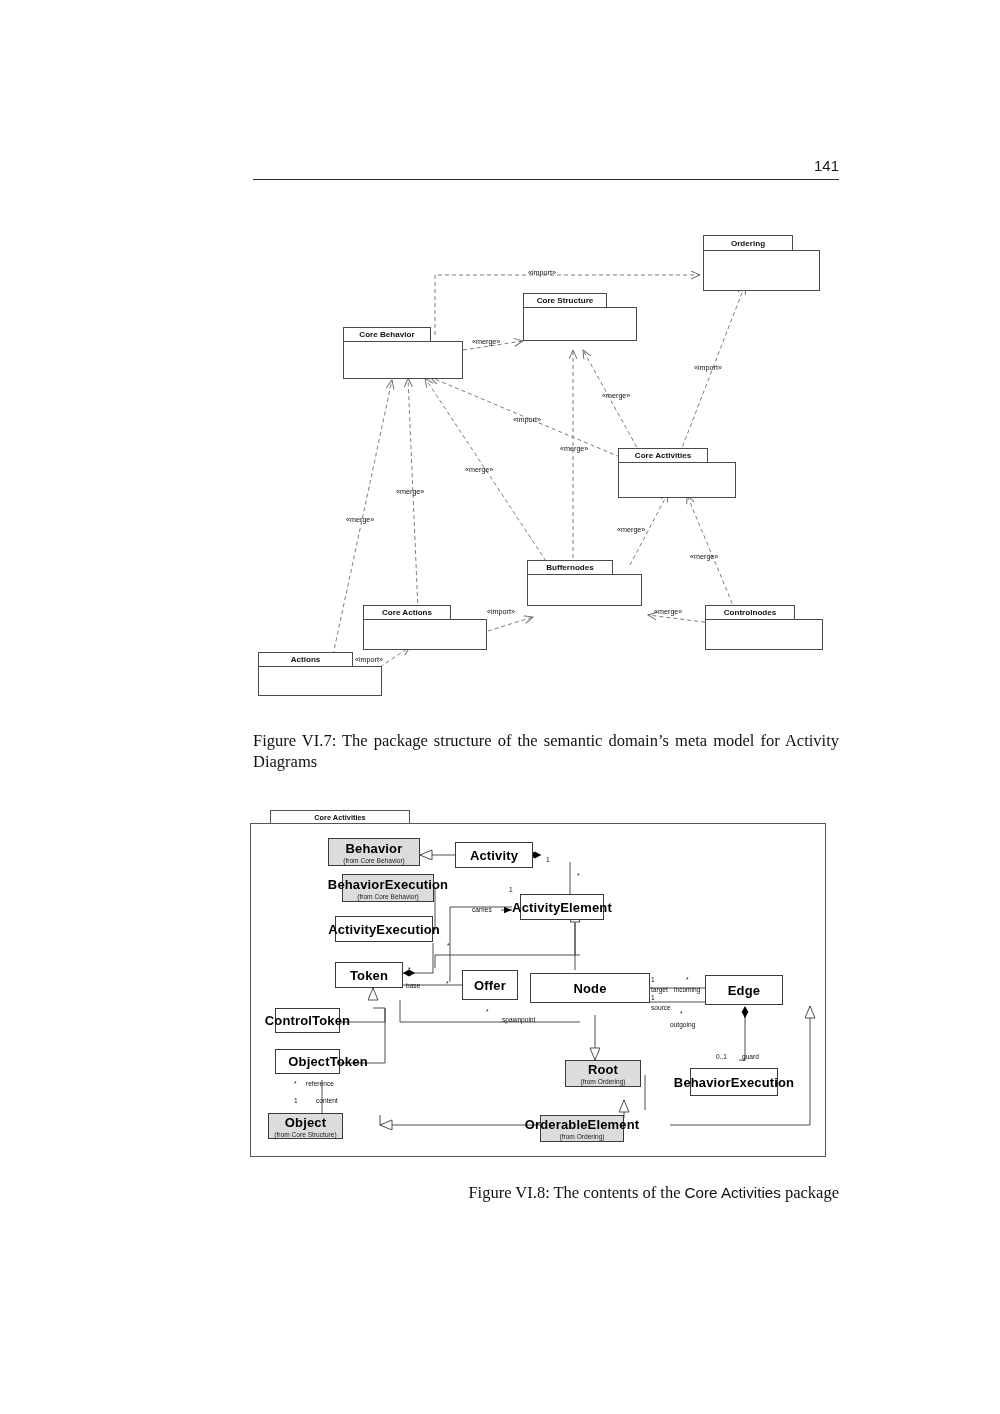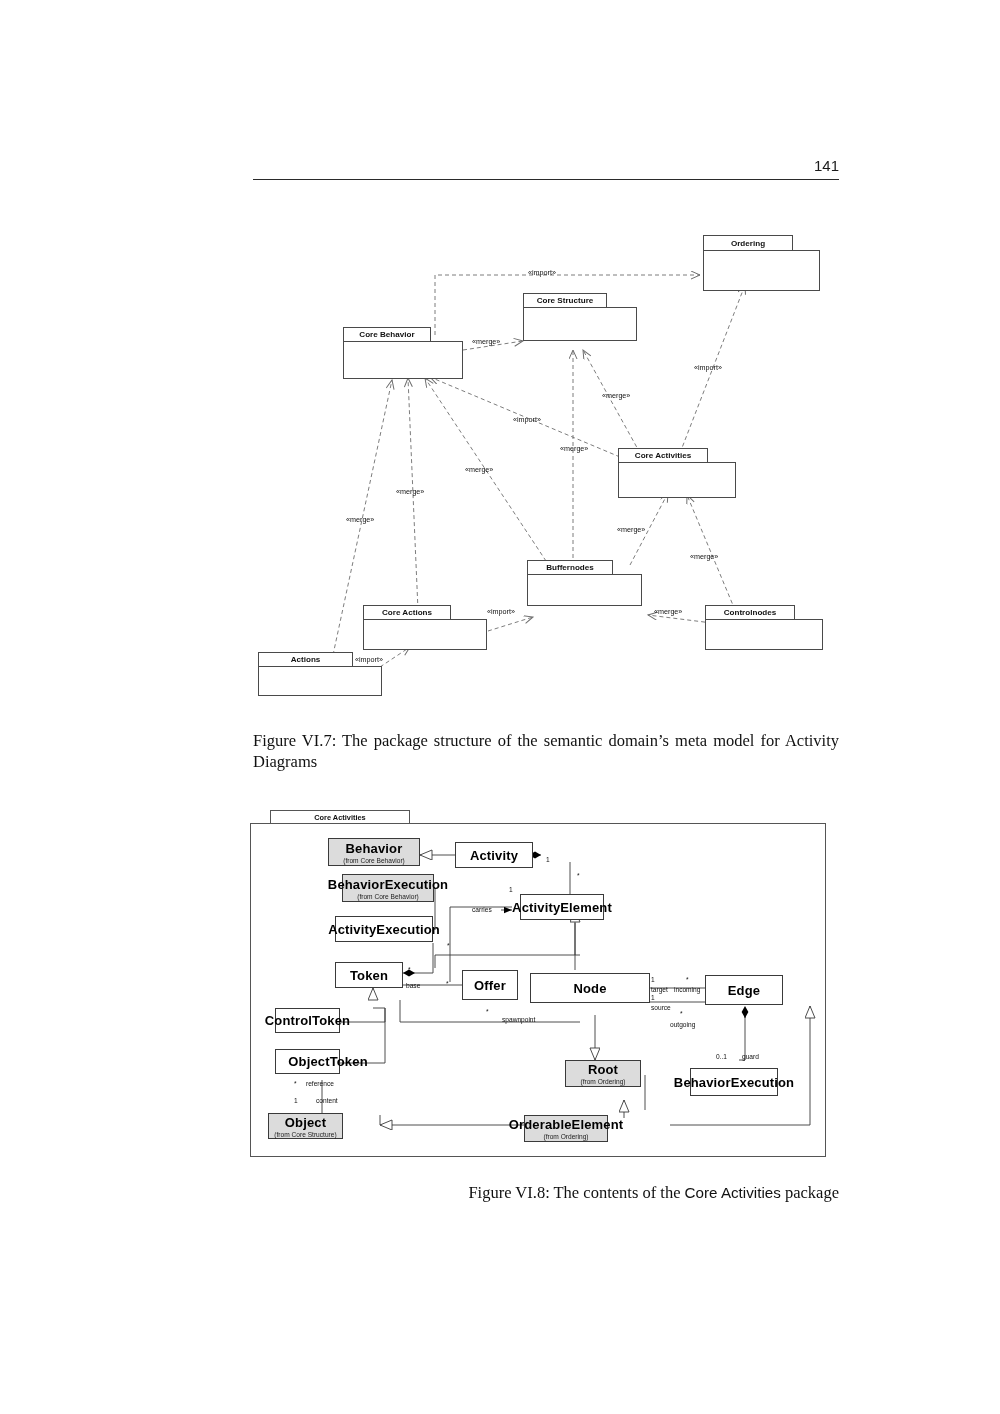--- a/index.html
+++ b/index.html
@@ -324,21 +324,21 @@
 
   <div class="cls imported" style="left:315px;top:250px;width:76px;height:27px;">
     <div class="nm">Root</div>
     <div class="frm">(from Ordering)</div>
   </div>
 
   <div class="cls" style="left:440px;top:258px;width:88px;height:28px;">
     <div class="nm">BehaviorExecution</div>
   </div>
 
-  <div class="cls imported" style="left:274px;top:305px;width:84px;height:27px;">
+  <div class="cls imported" style="left:290px;top:305px;width:84px;height:27px;">
     <div class="nm">OrderableElement</div>
     <div class="frm">(from Ordering)</div>
   </div>
 
   <div class="elab mult" style="left:296px;top:46px;">1</div>
   <div class="elab mult" style="left:327px;top:62px;">*</div>
   <div class="elab mult" style="left:259px;top:76px;">1</div>
   <div class="elab" style="left:222px;top:96px;">carries</div>
   <div class="elab mult" style="left:197px;top:132px;">*</div>
   <div class="elab" style="left:156px;top:172px;">base</div>

